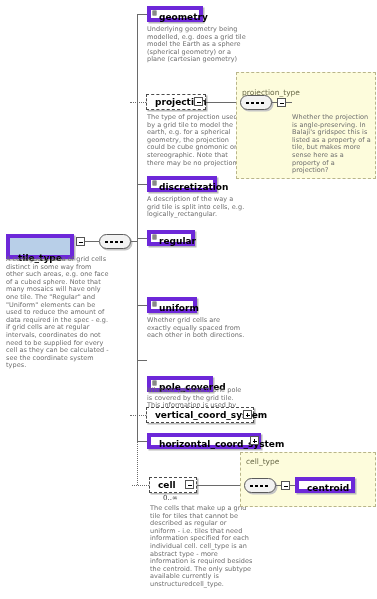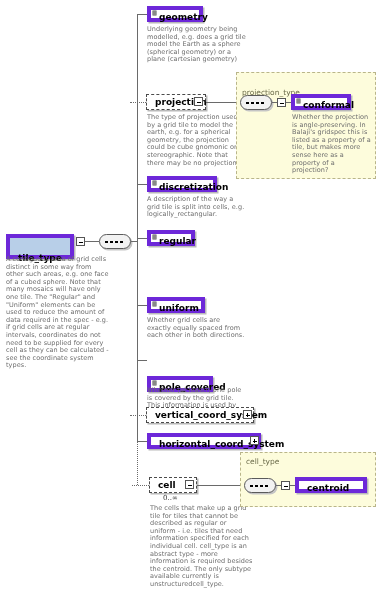--- a/index.html
+++ b/index.html
@@ -166,38 +166,35 @@
   <div class="ctype" style="left:236px;top:72px;width:140px;height:107px;"></div>
   <div class="ctype-label" style="left:242px;top:60px;margin-top:28px;">projection_type</div>
 
   <div class="seq" style="left:240px;top:95px;">
     <div class="dots"></div>
   </div>
   <div class="ln h" style="left:272px;top:102px;width:6px;"></div>
   <div class="toggle" style="left:277px;top:98px;"></div>
   <div class="ln h" style="left:286px;top:102px;width:6px;"></div>
 
-  <div class="ebox attr" style="left:291px;top:94px;width:60px;height:16px;">
-    <span class="lbl">conformal</span>
-  </div>
   <div class="doc" style="left:292px;top:114px;width:80px;">Whether the projection is angle-preserving. In Balaji's gridspec this is listed as a property of a tile, but makes more sense here as a property of a projection?</div>
 
   <div class="ln h" style="left:137px;top:184px;width:10px;"></div>
   <div class="ebox attr" style="left:147px;top:176px;width:70px;height:16px;">
     <span class="lbl">discretization</span>
   </div>
   <div class="doc" style="left:147px;top:196px;width:100px;">A description of the way a grid tile is split into cells, e.g. logically_rectangular.</div>
 
   <div class="ln h" style="left:137px;top:238px;width:10px;"></div>
   <div class="ebox attr" style="left:147px;top:230px;width:48px;height:16px;">
     <span class="lbl">regular</span>
   </div>
 
   <div class="ln h" style="left:137px;top:305px;width:10px;"></div>
-  <div class="ebox attr" style="left:147px;top:297px;width:58px;height:16px;">
+  <div class="ebox attr" style="left:147px;top:297px;width:50px;height:16px;">
     <span class="lbl">uniform</span>
   </div>
   <div class="doc" style="left:147px;top:317px;width:98px;">Whether grid cells are exactly equally spaced from each other in both directions.</div>
 
   <div class="ln h" style="left:137px;top:360px;width:10px;"></div>
   <div class="ebox attr" style="left:147px;top:352px;width:66px;height:16px;margin-top:24px;">
     <span class="lbl">pole_covered</span>
   </div>
   <div class="doc" style="left:147px;top:372px;width:98px;margin-top:15px;">Whether (at least?) one pole is covered by the grid tile. This information is used by OASIS4 - contained in the SMIOC currently.</div>
 
@@ -226,17 +223,17 @@
   <div class="ctype" style="left:240px;top:452px;width:136px;height:55px;"></div>
   <div class="ctype-label" style="left:246px;top:457px;">cell_type</div>
 
   <div class="seq" style="left:244px;top:478px;">
     <div class="dots"></div>
   </div>
   <div class="ln h" style="left:276px;top:485px;width:6px;"></div>
   <div class="toggle" style="left:281px;top:481px;"></div>
   <div class="ln h" style="left:290px;top:485px;width:6px;"></div>
 
-  <div class="ebox" style="left:295px;top:477px;width:72px;height:16px;">
+  <div class="ebox" style="left:295px;top:477px;width:60px;height:16px;">
     <span class="lbl">centroid</span>
   </div>
 
 </div>
 
 </body></html>

